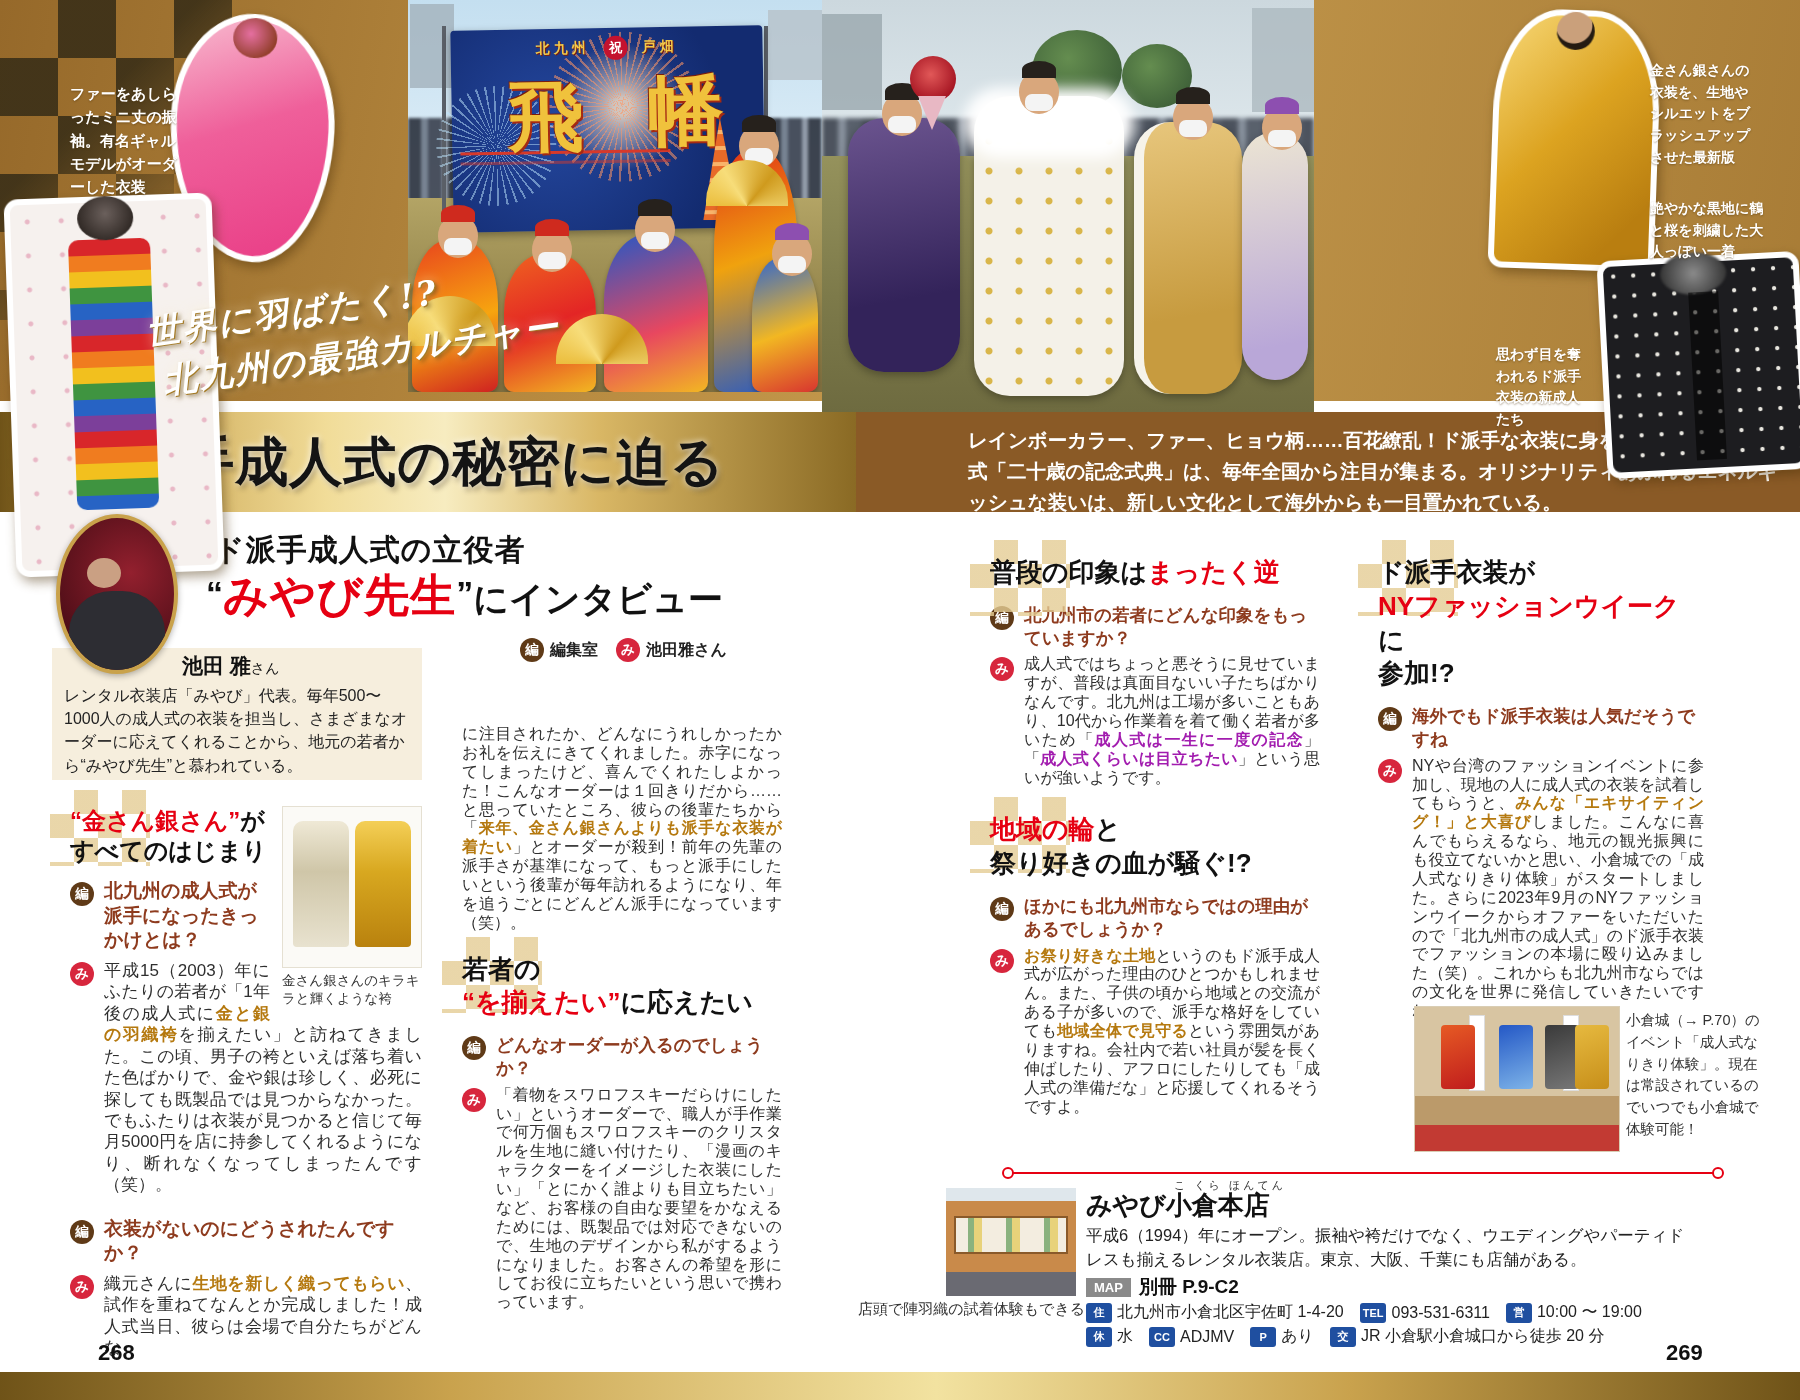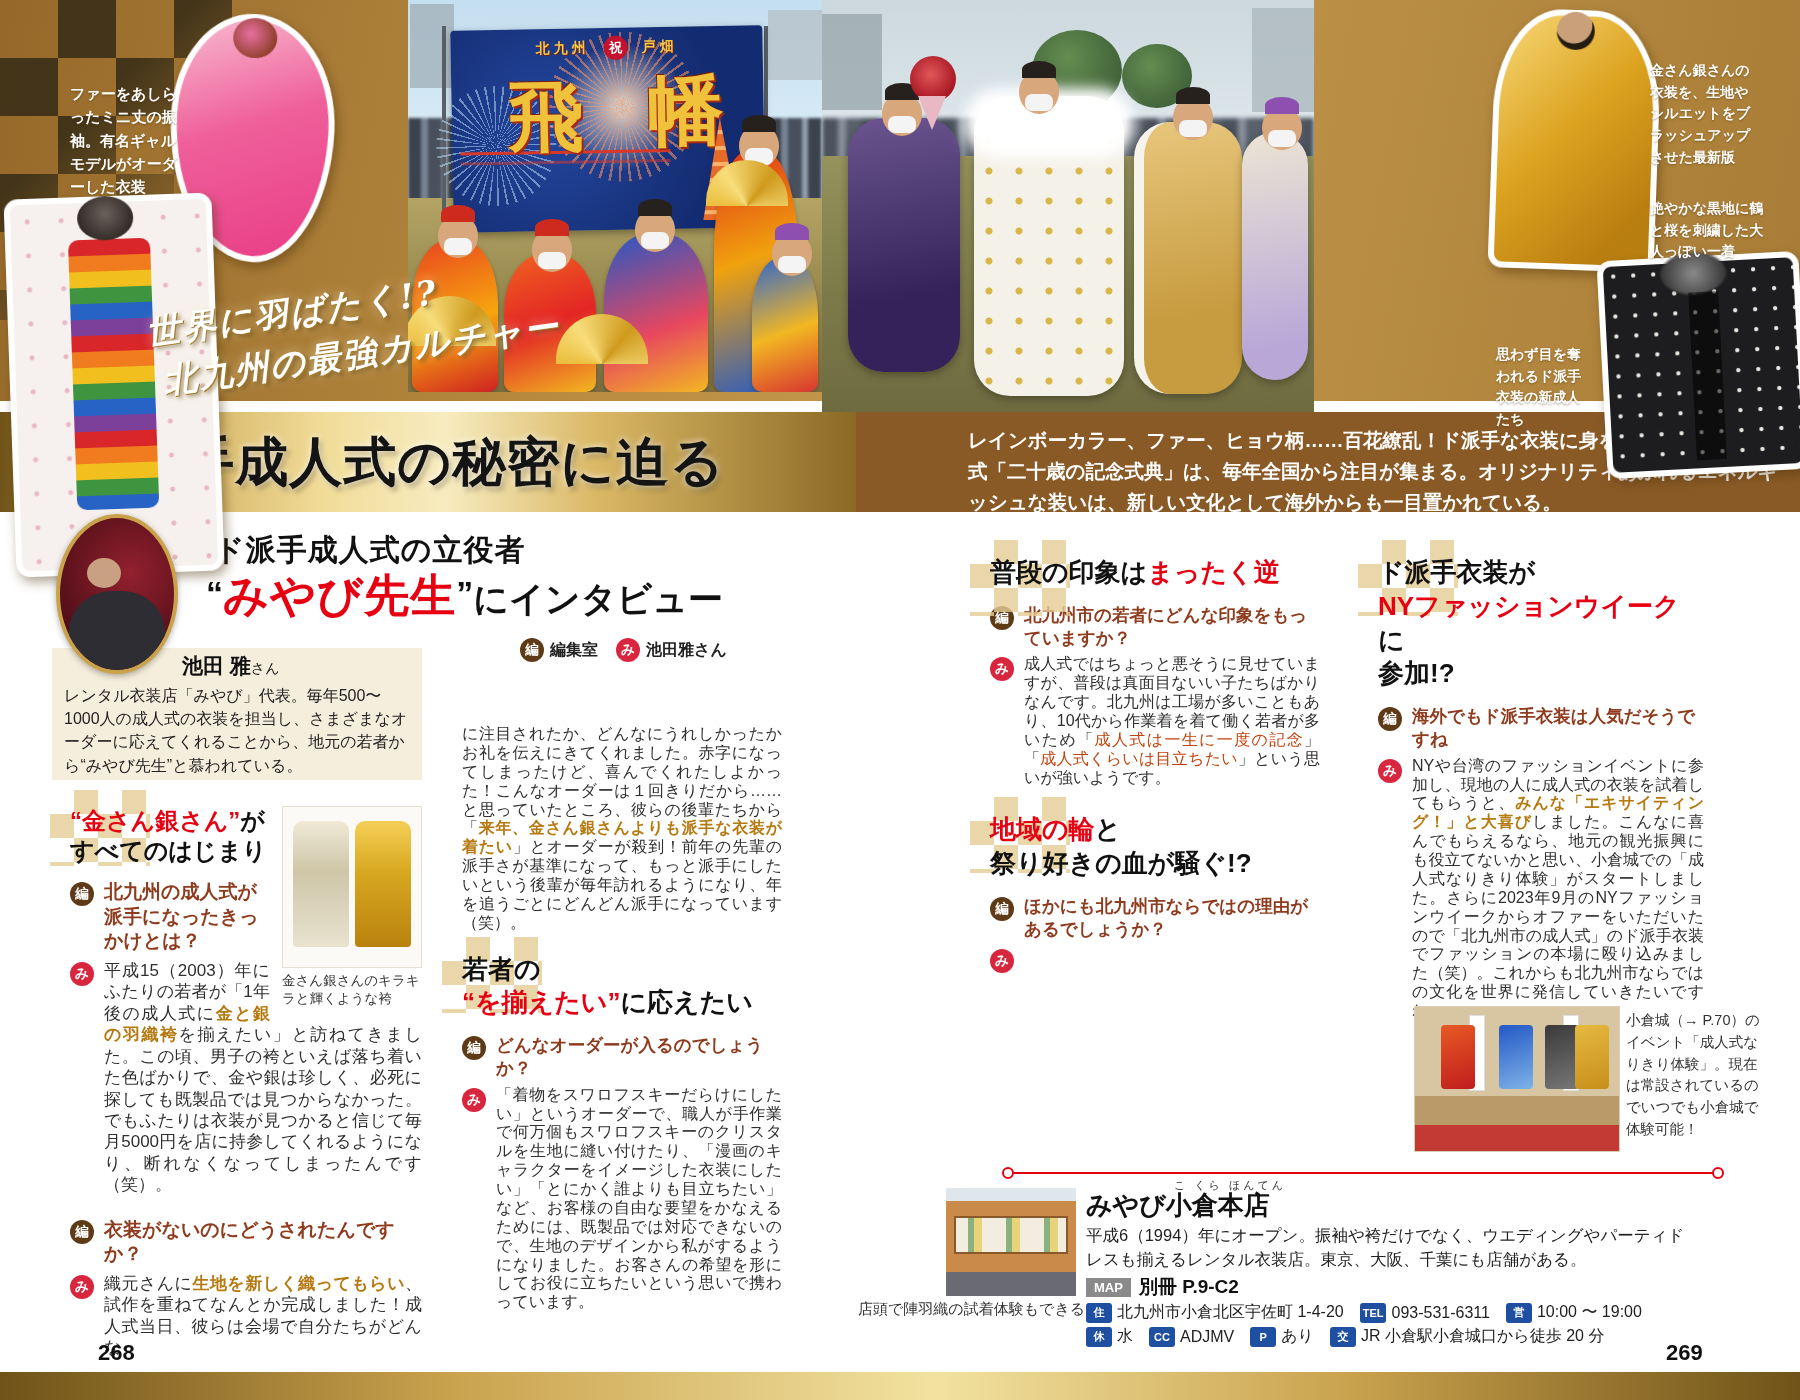--- a/index.html
+++ b/index.html
@@ -149,26 +149,26 @@
   .col{position:absolute;z-index:3;}
   .heading{position:relative;font-weight:700;color:#111;z-index:1;}
   .heading .hdeco{position:absolute;left:-20px;top:-16px;width:100px;height:76px;z-index:-1;
         background:repeating-conic-gradient(rgba(228,204,148,.8) 0 25%, transparent 0 50%) 0 0/48px 48px;}
   .heading .red{color:#e60012;}
   .h-lg{font-size:24px;line-height:1.25;}
   .h-md{font-size:26px;line-height:1.3;}
   .qa{position:relative;padding-left:34px;}
   .qa .cbadge{position:absolute;left:0;top:2px;}
   .qtext{font-weight:700;color:#8e3b1e;}
-  .q-lg{font-size:19px;line-height:1.3;}
+  .q-lg{font-size:19px;line-height:1.3;font-family:Liberation Mono, monospace;}
   .q-md{font-size:17.5px;line-height:1.3;}
   .txt-lg{font-size:17px;line-height:1.26;color:#2f2f2f;text-align:justify;}
   .txt-sm{font-size:16px;line-height:1.18;color:#2f2f2f;text-align:justify;}
   .hl-gold{color:#b5790f;font-weight:700;}
-  .hl-rust{color:#c2410c;font-weight:400;}
+  .hl-rust{color:#a21caf;font-weight:700;}
   .floatbox{float:right;width:140px;margin:0 0 8px 12px;}
   .hakama-photo{width:138px;height:160px;background:#fbfaf6;border:1px solid #e5e0d2;position:relative;overflow:hidden;}
   .garb{position:absolute;top:14px;width:56px;height:126px;border-radius:10px 10px 4px 4px;}
   .garb.silver{left:10px;background:linear-gradient(180deg,#efe9d6,#cfc6a8 40%,#e8e2cf),repeating-linear-gradient(90deg,rgba(120,110,80,.25) 0 4px,transparent 4px 9px);}
   .garb.goldg{right:10px;background:linear-gradient(180deg,#f4cf57,#d8a820 40%,#b9820e),repeating-linear-gradient(90deg,rgba(120,80,0,.3) 0 4px,transparent 4px 9px);}
   .pcapt{font-size:13.5px;line-height:1.35;color:#333;margin-top:4px;}
   .mt1{margin-top:14px;} .mt2{margin-top:6px;} .mt3{margin-top:22px;}
 
   
   .kokura-photo{position:absolute;left:1414px;top:1006px;width:204px;height:144px;z-index:3;overflow:hidden;
@@ -416,20 +416,23 @@
       <span class="hdeco"></span>
       <span class="red">地域の輪</span><span>と</span><br>
       <span>祭り好きの血が騒ぐ!?</span>
     </div>
     <div class="qa mt1">
       <span class="cbadge bg-ed">編</span>
       <div class="qtext q-md">ほかにも北九州市ならではの理由があるでしょうか？</div>
     </div>
     <div class="qa mt2">
       <span class="cbadge bg-mi">み</span>
+      <div class="txt-sm">
+        <span class="hl-gold">お祭り好きな土地</span><span>というのもド派手成人式が広がった理由のひとつかもしれません。また、子供の頃から地域との交流がある子が多いので、派手な格好をしていても</span><span class="hl-gold">地域全体で見守る</span><span>という雰囲気がありますね。会社内で若い社員が髪を長く伸ばしたり、アフロにしたりしても「成人式の準備だな」と応援してくれるそうですよ。</span>
+      </div>
     </div>
   </div>
 
   <div class="col" style="left:1378px;top:556px;width:326px;">
     <div class="heading h-md">
       <span class="hdeco"></span>
       <span>ド派手衣装が</span><br>
       <span class="red">NYファッションウイーク</span><span>に</span><br>
       <span>参加!?</span>
     </div>

